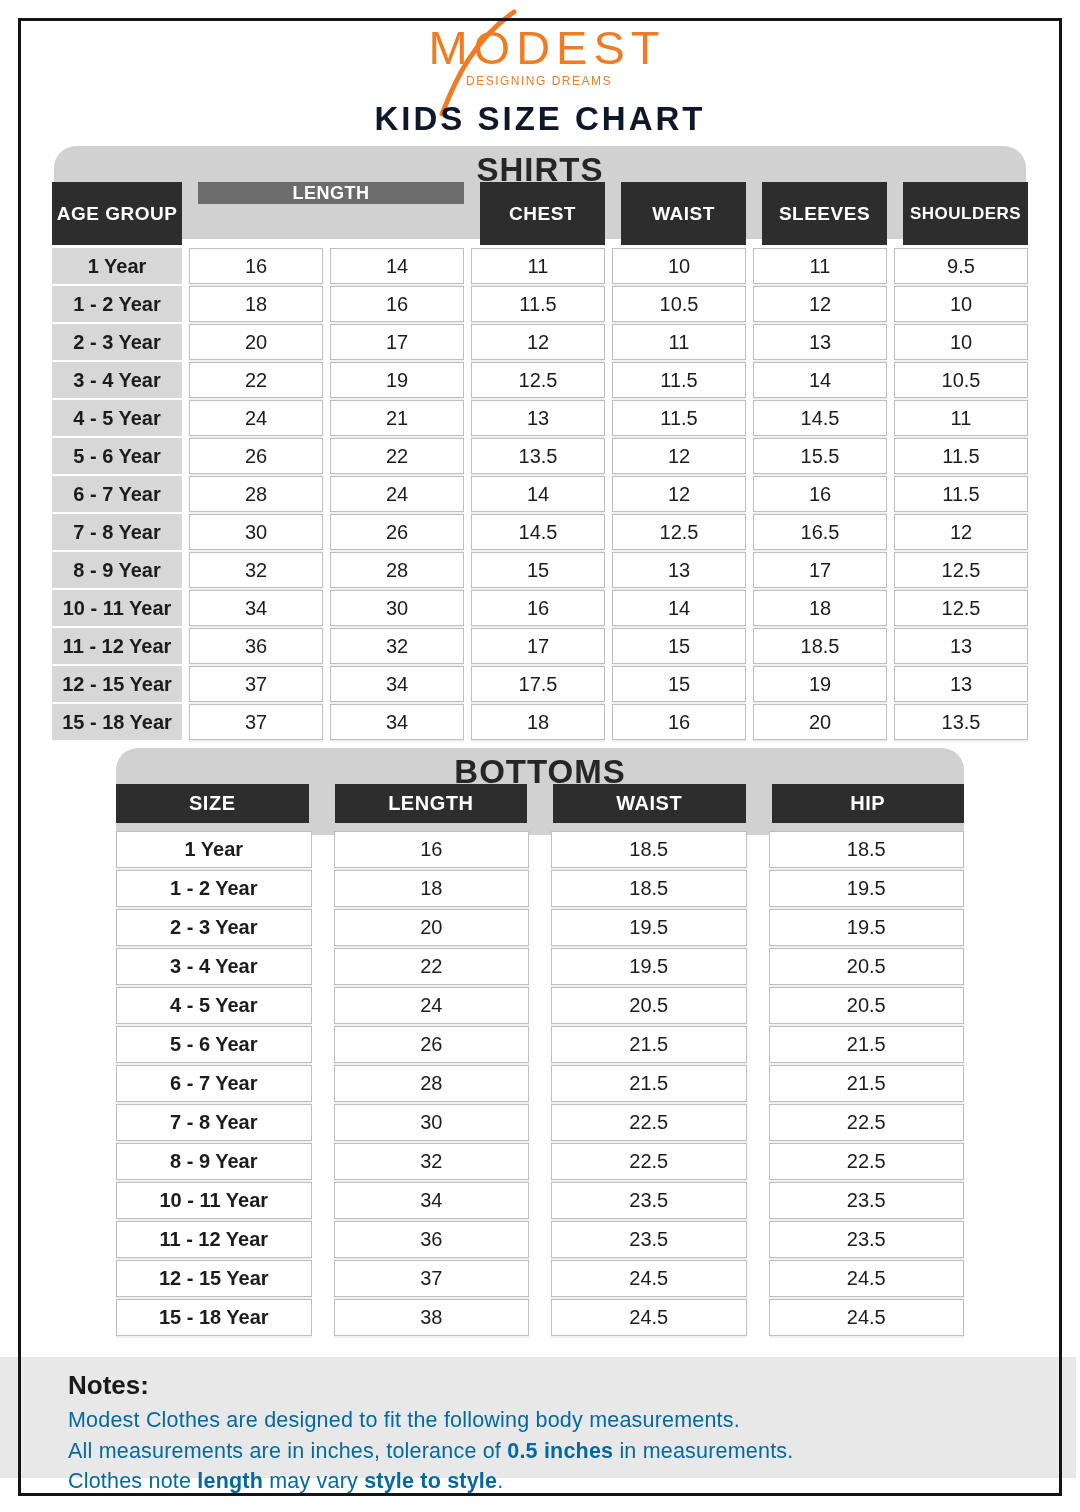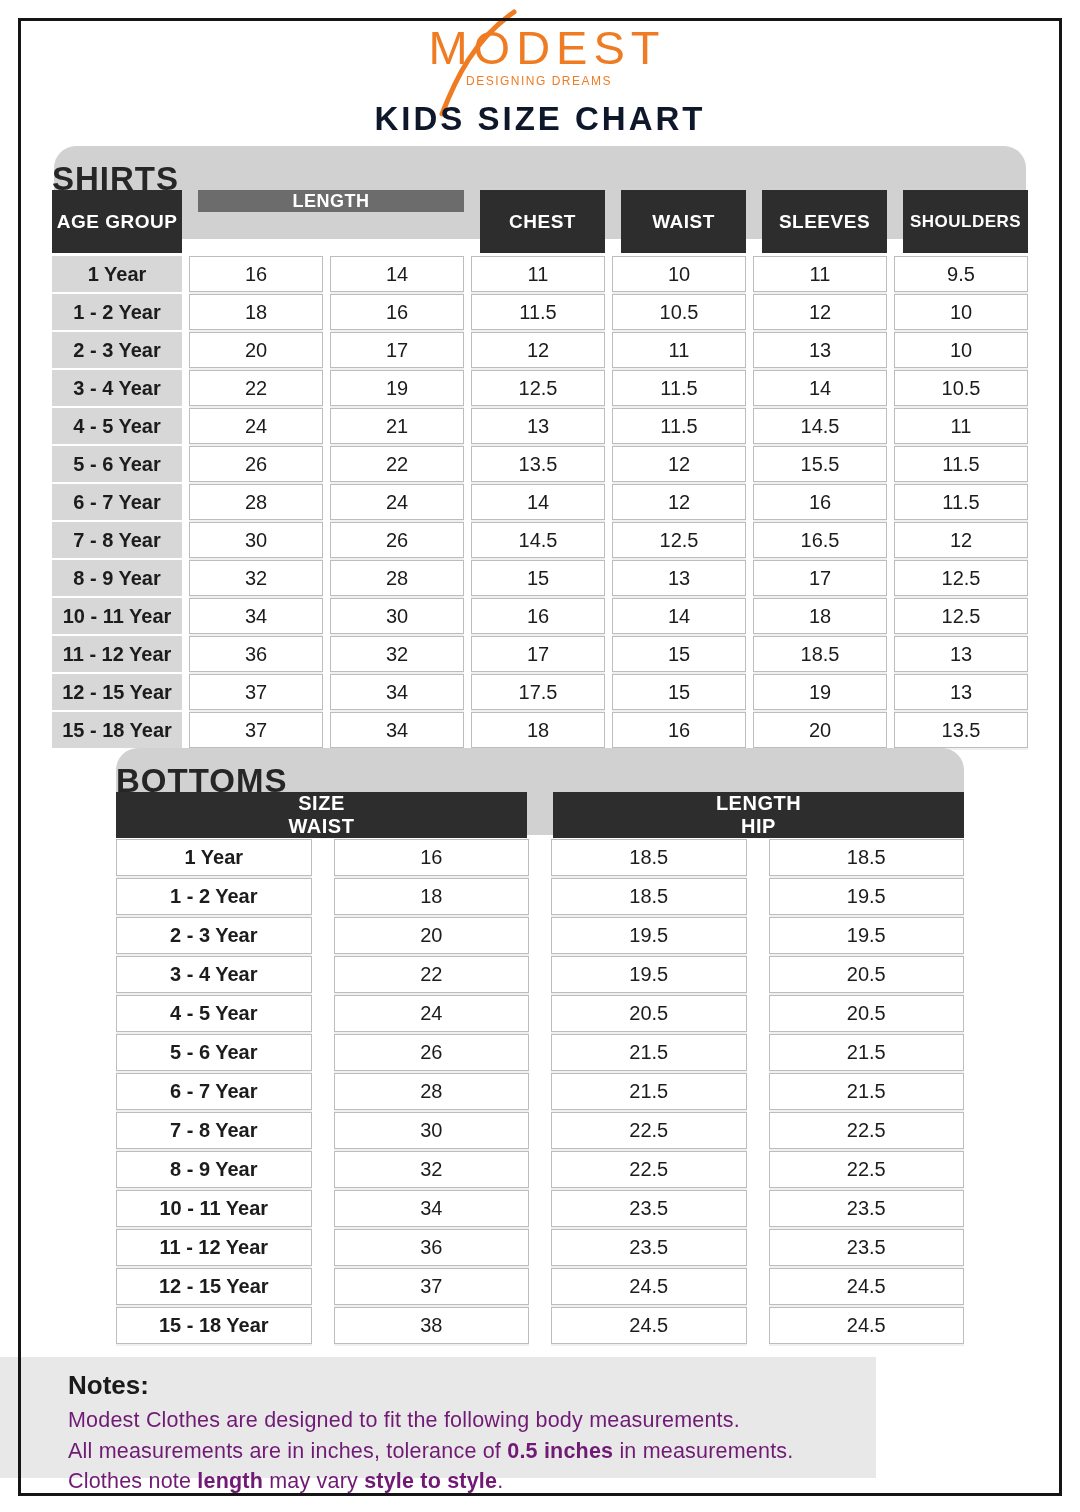--- a/index.html
+++ b/index.html
@@ -41,23 +41,23 @@
     letter-spacing:3px; color:#0f172a;
   }
 
   
   .shirts { position:absolute; left:52px; top:146px; width:976px; }
   .shirts .band {
     position:absolute; top:0; left:2px; right:2px; height:93px;
     background:#D1D1D1; border-radius:22px 22px 5px 5px;
   }
   .section-title {
-    position:relative; 
+    position:relative; text-align:center;
     font-size:33px; font-weight:800; letter-spacing:1px;
-    color:#262626; padding-top:12px; height:44px; line-height:42px;
+    color:#262626; padding-top:3px; height:36px; line-height:42px;
   }
   .shirts-header { position:relative; grid-template-rows:22px 25px; row-gap:0; display:grid;
     grid-template-columns:130px repeat(6,1fr); column-gap:7px;gap:16px; }
   .hcell {
     background:#2D2D2D; color:#ffffff; font-weight:700; font-size:19px;
     display:flex; align-items:center; justify-content:center; letter-spacing:0.5px;
   }
   .h-age      { grid-column:1; grid-row:1/3; }
   .h-length   { grid-column:2/4; grid-row:1; background:#6C6C6C; font-size:18px; }
   .h-sub      { grid-column:2/4; grid-row:2; justify-content:space-around; font-size:18px; }
@@ -78,41 +78,41 @@
     font-size:20px; color:#1c1c1c;
     display:flex; align-items:center; justify-content:center;
   }
 
   
   .bottoms { position:absolute; left:116px; top:748px; width:848px; }
   .bottoms .band {
     position:absolute; top:0; left:0; right:0; height:87px;
     background:#D1D1D1; border-radius:22px 22px 5px 5px;
   }
-  .bheader { position:relative; display:grid; grid-template-columns:repeat(2,1fr);
+  .bheader { position:relative; display:grid; grid-template-columns:repeat(4,1fr);
     column-gap:26px; height:39px; }
   .bheader .hcell { font-size:20px; }
   .bottoms-body { position:relative; margin-top:8px; display:flex; flex-direction:column; gap:2px; }
   .brow { display:grid; grid-template-columns:repeat(4,1fr); column-gap:22px; height:37px; }
   .bcell {
     background:#ffffff; border:1px solid #BDBDBD;
     box-shadow:0 2px 0 rgba(0,0,0,0.06);
     font-size:20px; color:#1c1c1c;
     display:flex; align-items:center; justify-content:center;
   }
   .bcell.size { font-weight:700; }
 
   
   .notes {
-    position:absolute; left:0; top:1357px; width:876px; height:121px;
+    position:absolute; left:0; top:1357px; width:1076px; height:121px;
     background:#E8E8E8; z-index:5;
     padding:13px 40px 8px 68px;
   }
   .notes-heading { font-size:26px; font-weight:800; color:#1a1a1a; margin-bottom:4px; }
-  .notes-line { font-size:21.5px; color:#701a75; line-height:1.42; letter-spacing:0.2px; }
+  .notes-line { font-size:21.5px; color:#0369a1; line-height:1.42; letter-spacing:0.2px; }
   .notes-line b { font-weight:700; }
 </style>
 </head>
 <body>
 
 <div class="logo-wrap">
   <div class="logo">
     <svg class="logo-swoosh" width="130" height="112" viewBox="0 0 130 112">
       <path d="M 34 108 C 48 72, 66 34, 106 6" fill="none" stroke="#EF7B23" stroke-width="5" stroke-linecap="round"></path>
     </svg>

